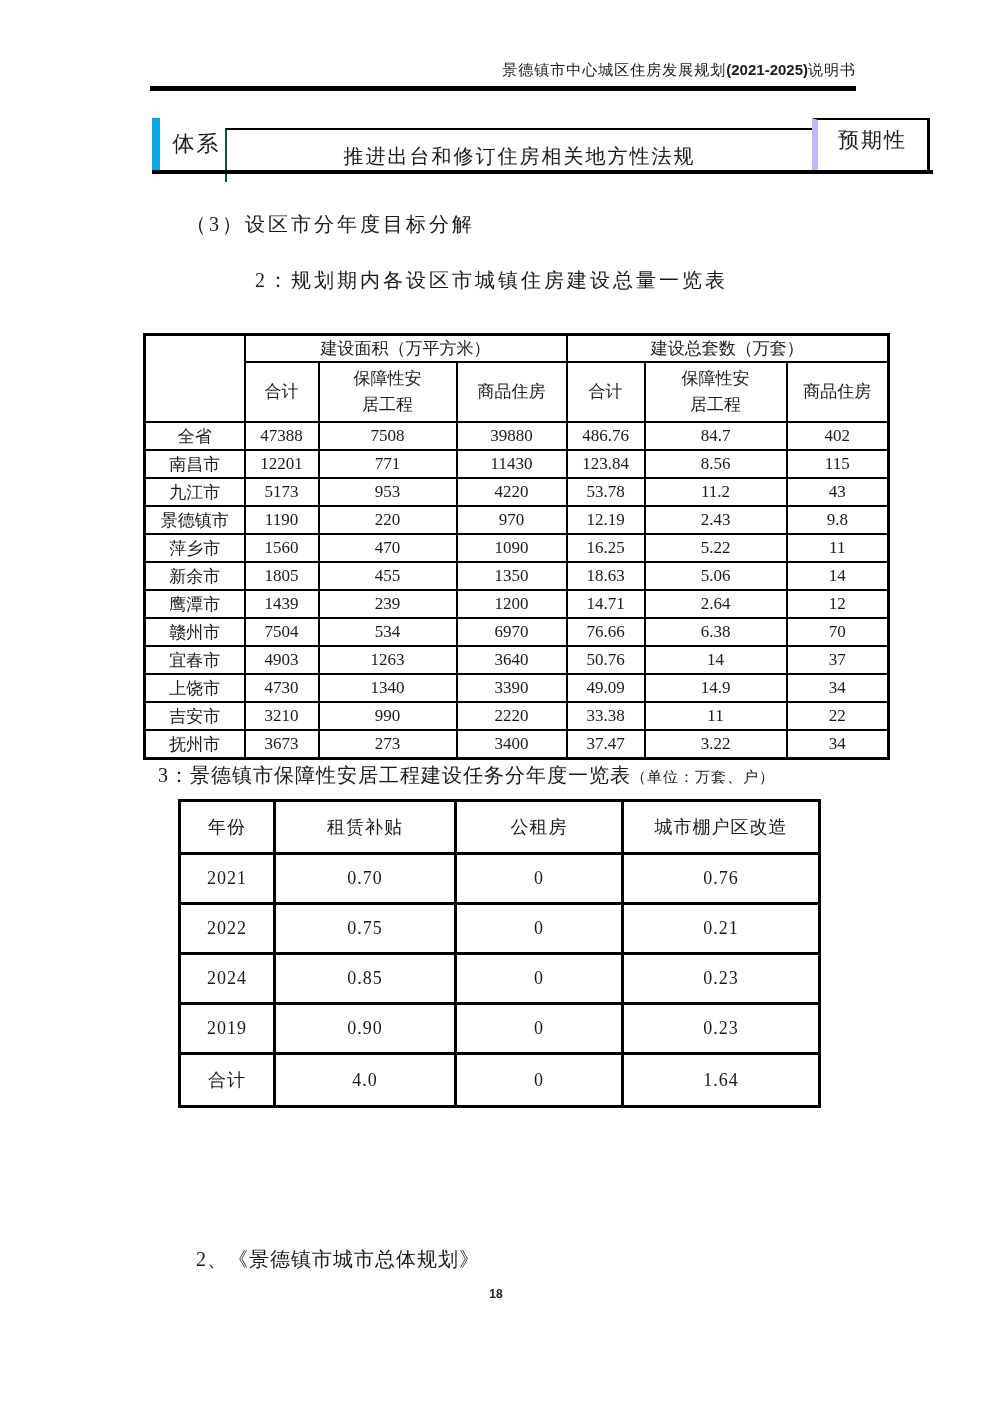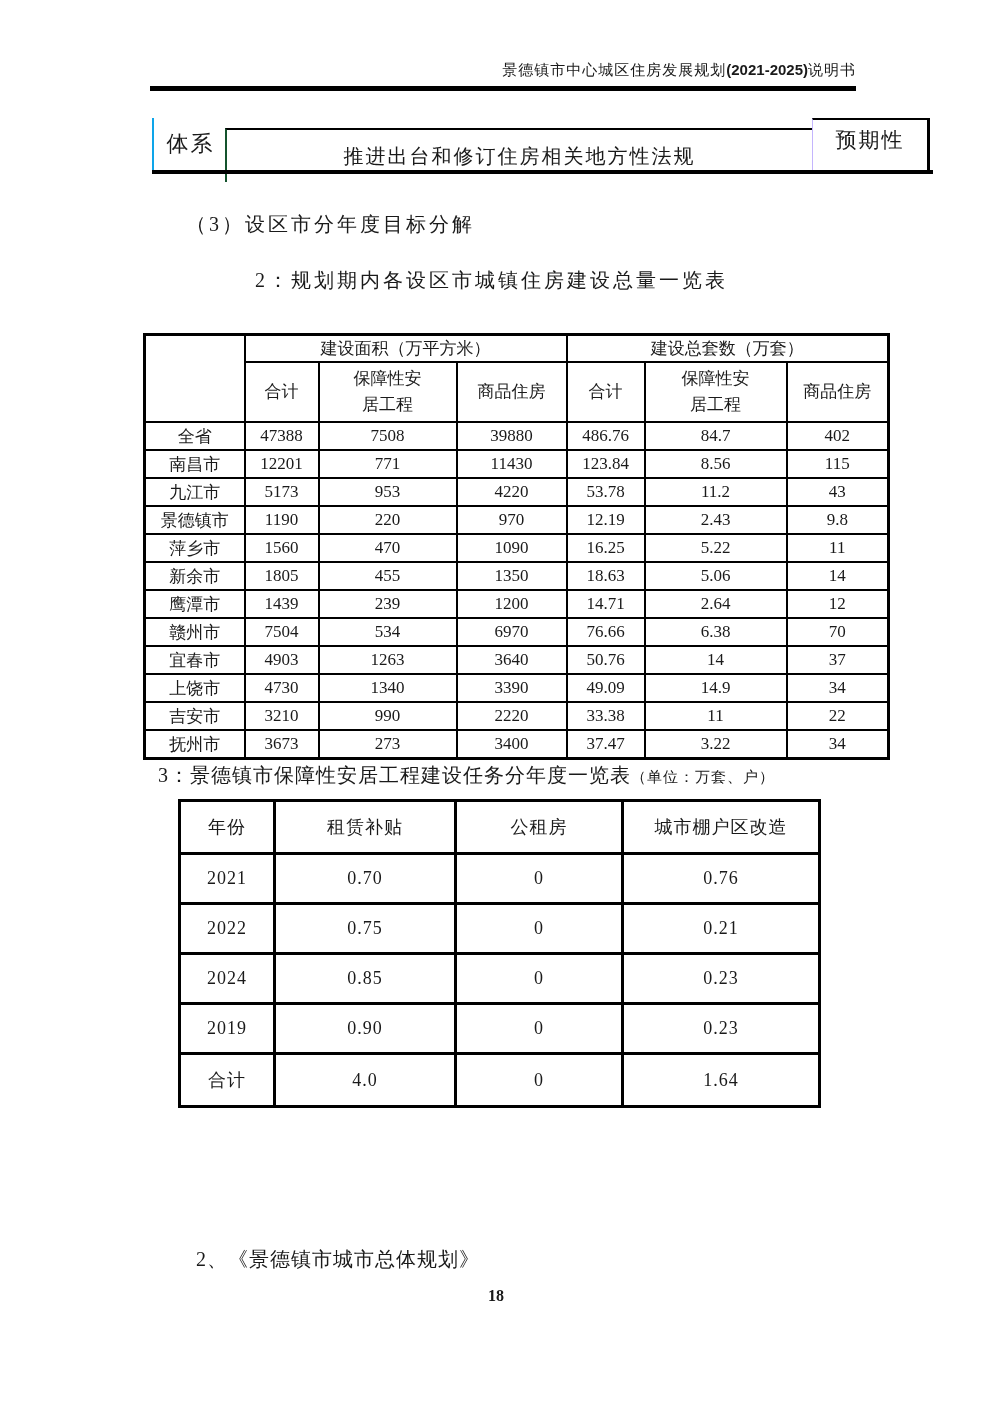--- a/index.html
+++ b/index.html
@@ -13,45 +13,45 @@
     position:absolute;top:61px;left:150px;width:706px;
     display:flex;justify-content:flex-end;align-items:baseline;
     font-size:15px;letter-spacing:1px;white-space:nowrap;
   }
   .hdr .years{font-family:"Liberation Sans","DejaVu Sans",sans-serif;font-weight:bold;letter-spacing:0;}
   .hdr-rule{position:absolute;top:86px;left:150px;width:706px;height:5px;background:#000;}
 
   
   .frag{position:absolute;top:118px;left:152px;width:781px;height:56px;}
   .frag .cellA{
-    position:absolute;left:0;top:0;width:73px;height:52px;border-left:2px solid #0ea5e9;
+    position:absolute;left:0;top:0;width:73px;height:52px;border-left:8px solid #0ea5e9;
     display:flex;align-items:center;justify-content:center;font-size:22px;letter-spacing:2px;
   }
   .frag .cellB{
     position:absolute;left:73px;top:0;width:585px;height:52px;
     border-top:2px solid #000;border-left:2px solid #14532d;
     display:flex;align-items:center;justify-content:center;font-size:20px;letter-spacing:2px;margin-top:10px;
   }
   .frag .cellC{
     position:absolute;left:660px;top:0;width:118px;height:52px;
-    border-top:2px solid #000;border-left:1px solid #c4b5fd;border-right:3px solid #000;
+    border-top:2px solid #000;border-left:6px solid #c4b5fd;border-right:3px solid #000;
     display:flex;align-items:flex-start;justify-content:center;padding-top:6px;box-sizing:border-box;
     font-size:21px;letter-spacing:2px;
   }
   .frag .botbar{position:absolute;left:0;top:52px;width:781px;height:4px;background:#000;}
 
   
   .sec-heading{position:absolute;top:211px;left:186px;font-size:20px;letter-spacing:3px;white-space:nowrap;text-align:center;}
   .t1-caption{position:absolute;top:267px;left:255px;font-size:20px;letter-spacing:3px;white-space:nowrap;}
   .t2-caption{position:absolute;top:762px;left:158px;font-size:20px;letter-spacing:1px;white-space:nowrap;}
   .t2-caption .unit{font-size:15px;letter-spacing:1px;}
   .footer-heading{position:absolute;top:1246px;left:196px;font-size:20px;letter-spacing:1px;white-space:nowrap;}
   .pagenum{
     position:absolute;top:1287px;left:0;width:992px;text-align:center;
-    font-family:Liberation Serif, serif;font-weight:bold;font-size:16px;
+    font-family:Liberation Sans, sans-serif;font-weight:bold;font-size:12px;
   }
 
   
   table{border-collapse:collapse;table-layout:fixed;}
   .t1{position:absolute;top:333px;left:143px;width:744px;border:3px solid #000;}
   .t1 td{
     border:2px solid #000;text-align:center;vertical-align:middle;
     font-size:17px;padding:0;overflow:hidden;white-space:nowrap;
   }
   .t1 tr.gh td{height:25px;}

